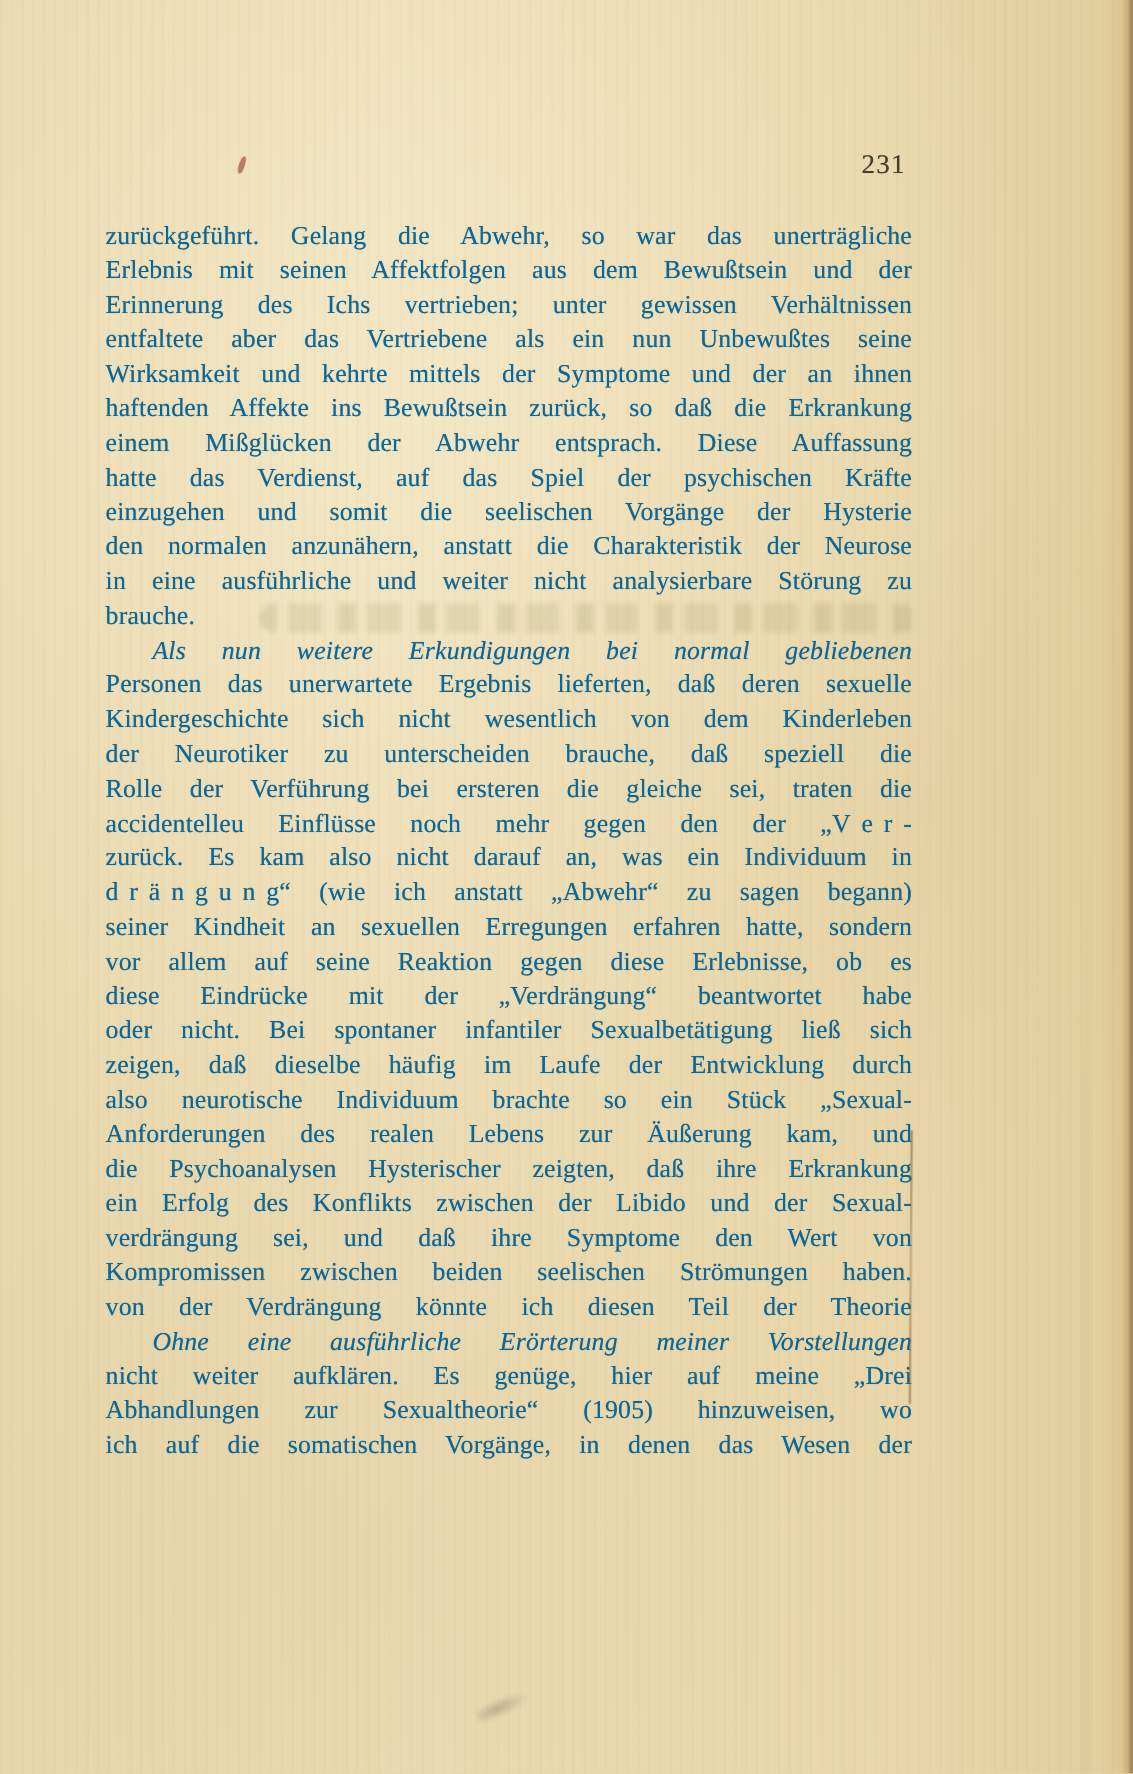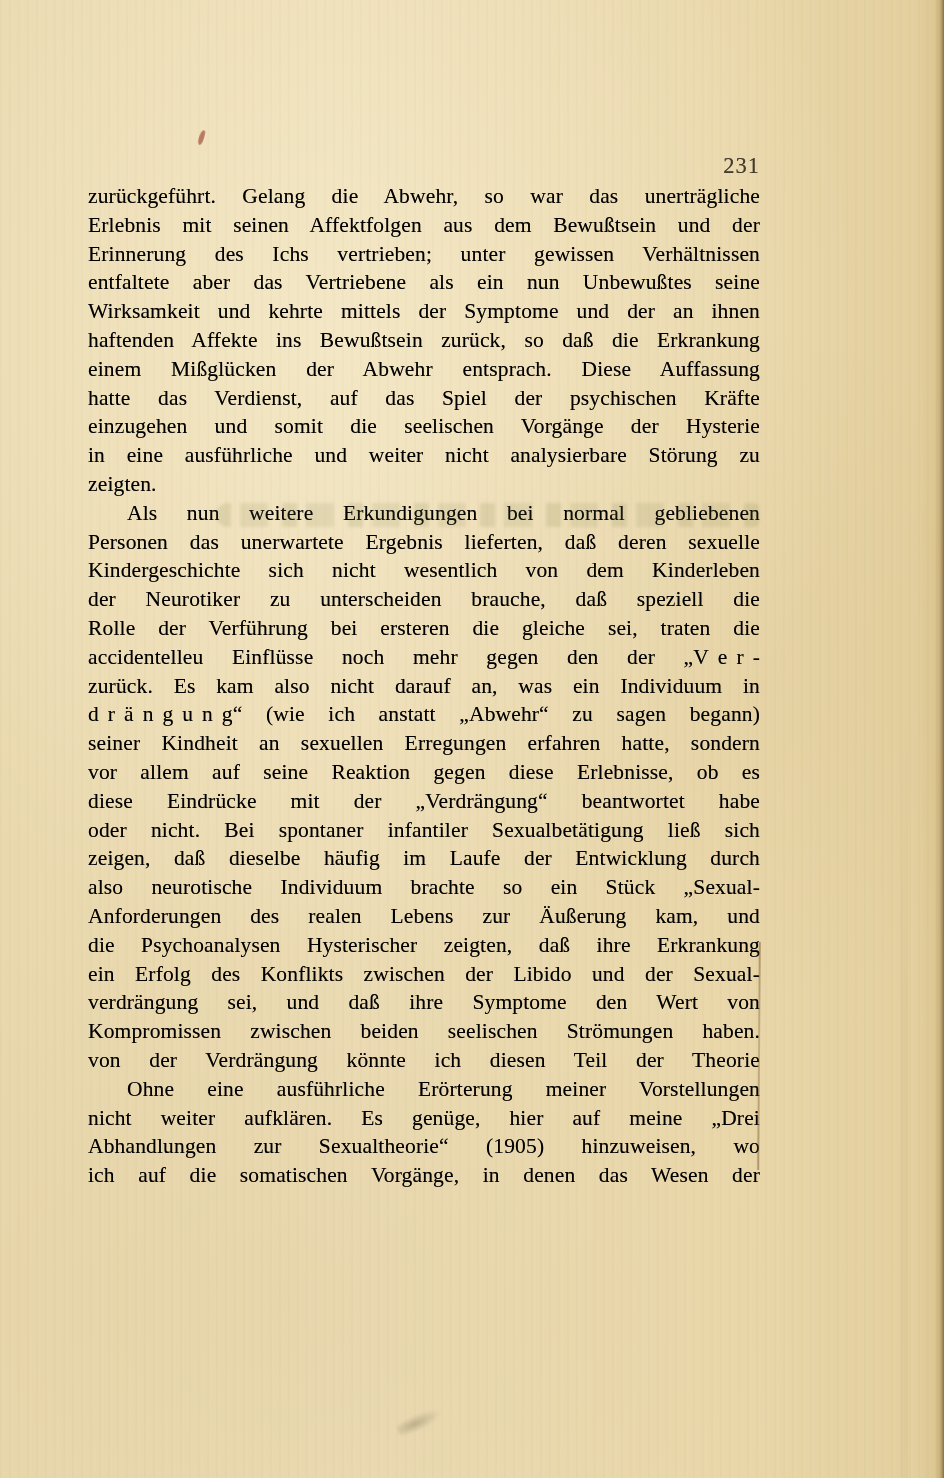--- a/index.html
+++ b/index.html
@@ -23,36 +23,35 @@
       rgba(120,95,50,0.022) 0 2px, rgba(255,250,230,0.02) 2px 5px, rgba(120,95,50,0) 5px 9px);
     pointer-events: none;
   }
   .right-edge {
     position: absolute; top: 0; right: 0; width: 9px; height: 100%;
     background: linear-gradient(to right,
       rgba(140,105,55,0) 0%, rgba(140,105,55,0.20) 50%, rgba(110,80,42,0.45) 82%, rgba(80,56,26,0.65) 100%);
   }
   .page-number {
     position: absolute; top: 124px; left: 718px; width: 42px;
-    font-size: 22.5px; letter-spacing: 1px; text-align: right;
+    font-size: 22.5px; letter-spacing: 1px; text-align: left;
     color: #443c30;
     text-shadow: 0 0 0.6px rgba(62,54,40,0.55);
-    margin-top: 29px;
   }
   .text-block {
     position: absolute; left: 88px; top: 182px; width: 672px;
     font-size: 21.5px; line-height: 28.8px;
-    color: #000000;
+    color: #0369a1;
     letter-spacing: 0.15px;
     word-spacing: 0.6px;
     text-shadow: 0 0 0.6px rgba(58,50,38,0.55);
   }
   .line { text-align: justify; white-space: normal; }
   .line.just { text-align-last: justify; }
-  .line.indent { text-indent: 39px; }
+  .line.indent { text-indent: 39px; font-style: italic; }
   
   .red-fleck {
     position: absolute; left: 199px; top: 130px; width: 5px; height: 15px;
     background: #a65340; opacity: 0.72; border-radius: 60% 40% 50% 50%;
     transform: rotate(16deg); filter: blur(0.4px);
   }
   
   .ghost-strip {
     position: absolute; left: 216px; top: 503px; width: 548px; height: 24px;
     background: repeating-linear-gradient(90deg,
@@ -91,22 +90,23 @@
 <div class="text-block">
     <div class="line just">zurückgeführt. Gelang die Abwehr, so war das unerträgliche</div>
     <div class="line just">Erlebnis mit seinen Affektfolgen aus dem Bewußtsein und der</div>
     <div class="line just">Erinnerung des Ichs vertrieben; unter gewissen Verhältnissen</div>
     <div class="line just">entfaltete aber das Vertriebene als ein nun Unbewußtes seine</div>
     <div class="line just">Wirksamkeit und kehrte mittels der Symptome und der an ihnen</div>
     <div class="line just">haftenden Affekte ins Bewußtsein zurück, so daß die Erkrankung</div>
     <div class="line just">einem Mißglücken der Abwehr entsprach. Diese Auffassung</div>
     <div class="line just">hatte das Verdienst, auf das Spiel der psychischen Kräfte</div>
     <div class="line just">einzugehen und somit die seelischen Vorgänge der Hysterie</div>
+    <div class="line just">den normalen anzunähern, anstatt die Charakteristik der Neurose</div>
     <div class="line just">in eine ausführliche und weiter nicht analysierbare Störung zu</div>
-    <div class="line">zeigten.</div>
+    <div class="line">brauche.</div>
     <div class="line just indent">Als nun weitere Erkundigungen bei normal gebliebenen</div>
     <div class="line just">Personen das unerwartete Ergebnis lieferten, daß deren sexuelle</div>
     <div class="line just">Kindergeschichte sich nicht wesentlich von dem Kinderleben</div>
     <div class="line just">der Neurotiker zu unterscheiden brauche, daß speziell die</div>
     <div class="line just">Rolle der Verführung bei ersteren die gleiche sei, traten die</div>
     <div class="line just">accidentelleu Einflüsse noch mehr gegen den der „V  e  r  -</div>
     <div class="line just">zurück. Es kam also nicht darauf an, was ein Individuum in</div>
     <div class="line just">d  r  ä  n  g  u  n  g“ (wie ich anstatt „Abwehr“ zu sagen begann)</div>
     <div class="line just">seiner Kindheit an sexuellen Erregungen erfahren hatte, sondern</div>
     <div class="line just">vor allem auf seine Reaktion gegen diese Erlebnisse, ob es</div>

